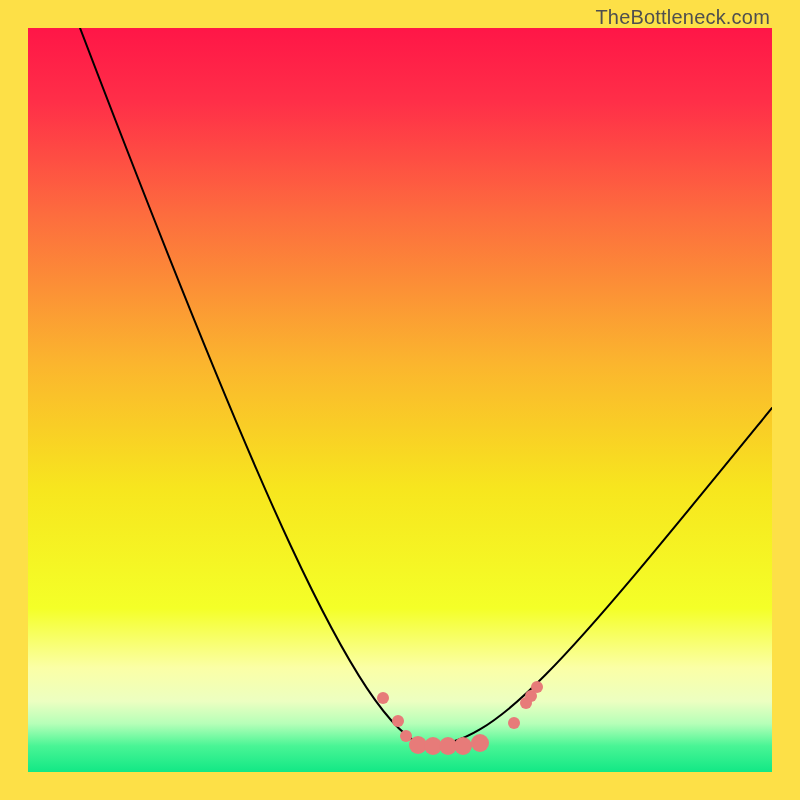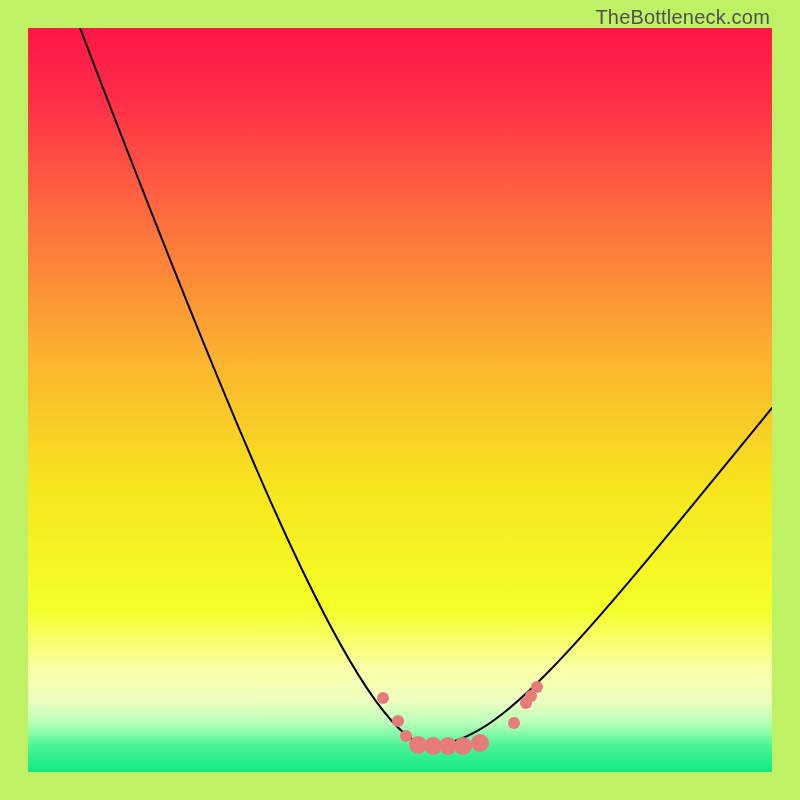--- a/index.html
+++ b/index.html
@@ -9,21 +9,21 @@
     height: 800px;
     overflow: hidden;
     background: #000;
     font-family: Arial, Helvetica, sans-serif;
   }
   .frame {
     position: absolute;
     left: 0; top: 0;
     width: 800px;
     height: 800px;
-    background: #bef264;
+    background: #fde047;
   }
   .plot {
     position: absolute;
     left: 28px;
     top: 28px;
     width: 744px;
     height: 744px;
     overflow: hidden;
   }
   .gradient {

